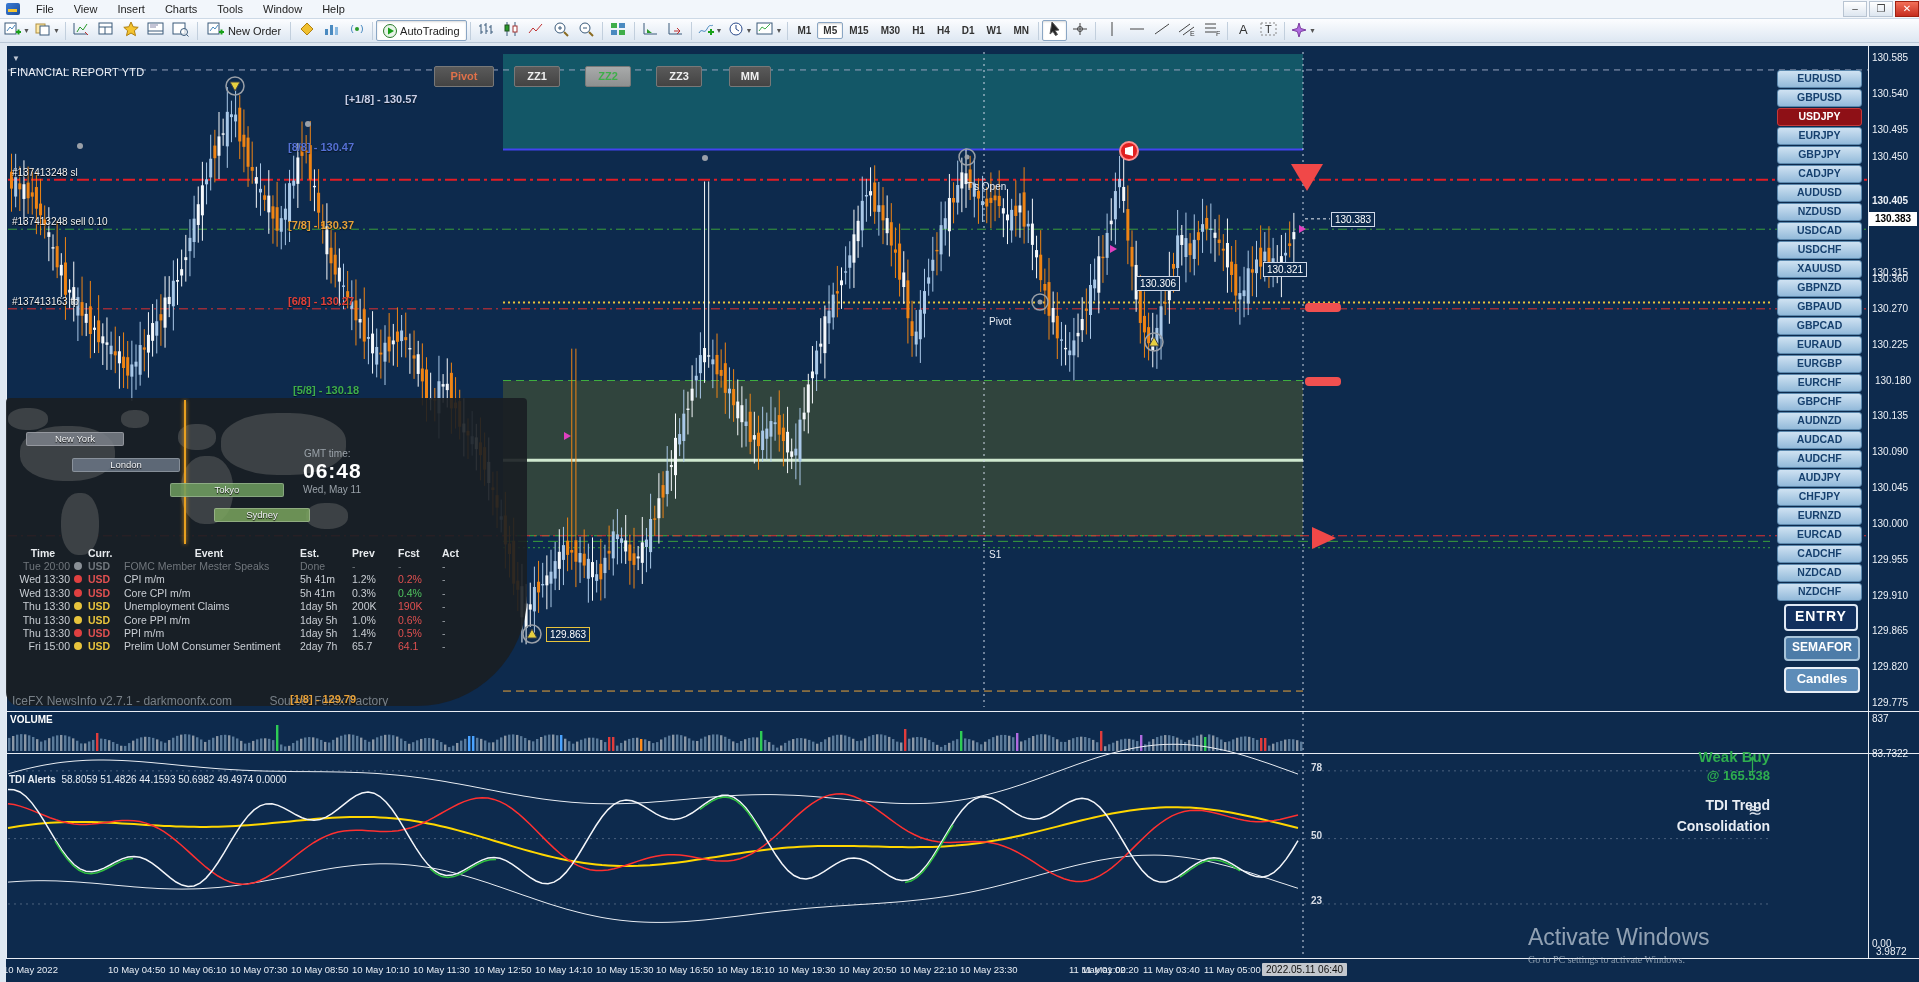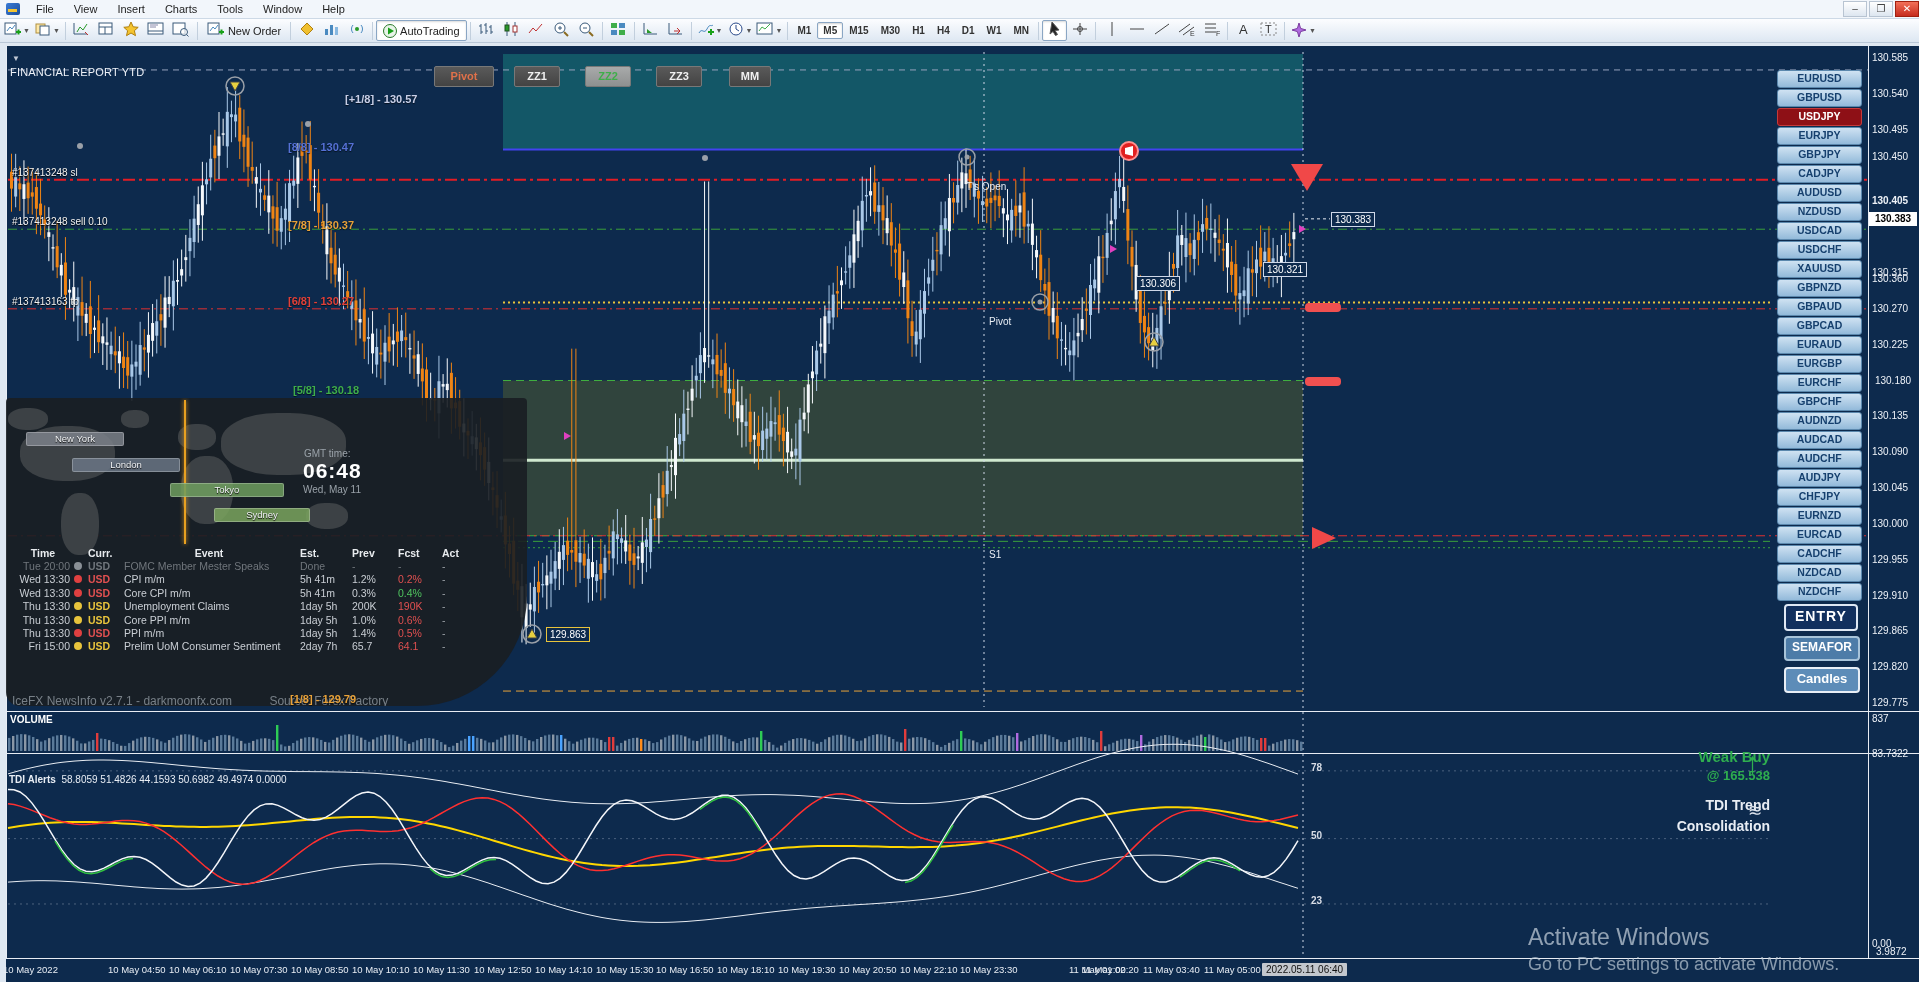--- a/index.html
+++ b/index.html
@@ -67,21 +67,21 @@
   #tdi-label{left:9px;top:757px;font-size:10px;color:#e8edf4;z-index:6;margin-top:17px;}
   .tdilevel{left:1311px;font-size:10px;font-weight:bold;color:#d8dde6;z-index:6;}
   #signal{left:1570px;top:748px;width:200px;text-align:right;z-index:6;}
   #signal .act{font-size:15px;font-weight:bold;color:#2fae4f;}
   #signal .prc{font-size:13px;font-weight:bold;color:#2fae4f;margin-top:3px;}
   #signal .tt{font-size:14px;font-weight:bold;color:#e8edf4;margin-top:14px;}
   #signal .ts{font-size:14px;font-weight:bold;color:#e8edf4;margin-top:5px;}
   #sig-arrow{left:1745px;top:746px;font-size:30px;font-weight:bold;color:#2fae4f;z-index:6;}
   #sig-wave{left:1748px;top:800px;font-size:17px;color:#dfe5ee;z-index:6;letter-spacing:-1px;}
   #wm1{left:1528px;top:924px;font-size:23px;color:rgba(190,202,214,.75);z-index:9;font-weight:300;}
-  #wm2{left:1528px;top:954px;font-size:18px;color:rgba(190,202,214,.70);z-index:9;}
+  #wm2{left:1528px;top:954px;font-size:10px;color:rgba(190,202,214,.70);z-index:9;font-family:Liberation Serif, serif;}
   svg text{font-family:"Liberation Sans",sans-serif;}
 </style>
 </head>
 <body>
 
 <div id="menubar" class="abs">
   <span id="app-icon"></span>
   <div id="menu-items" style="display:flex;">
       <div class="menu-item">File</div>
       <div class="menu-item">View</div>

